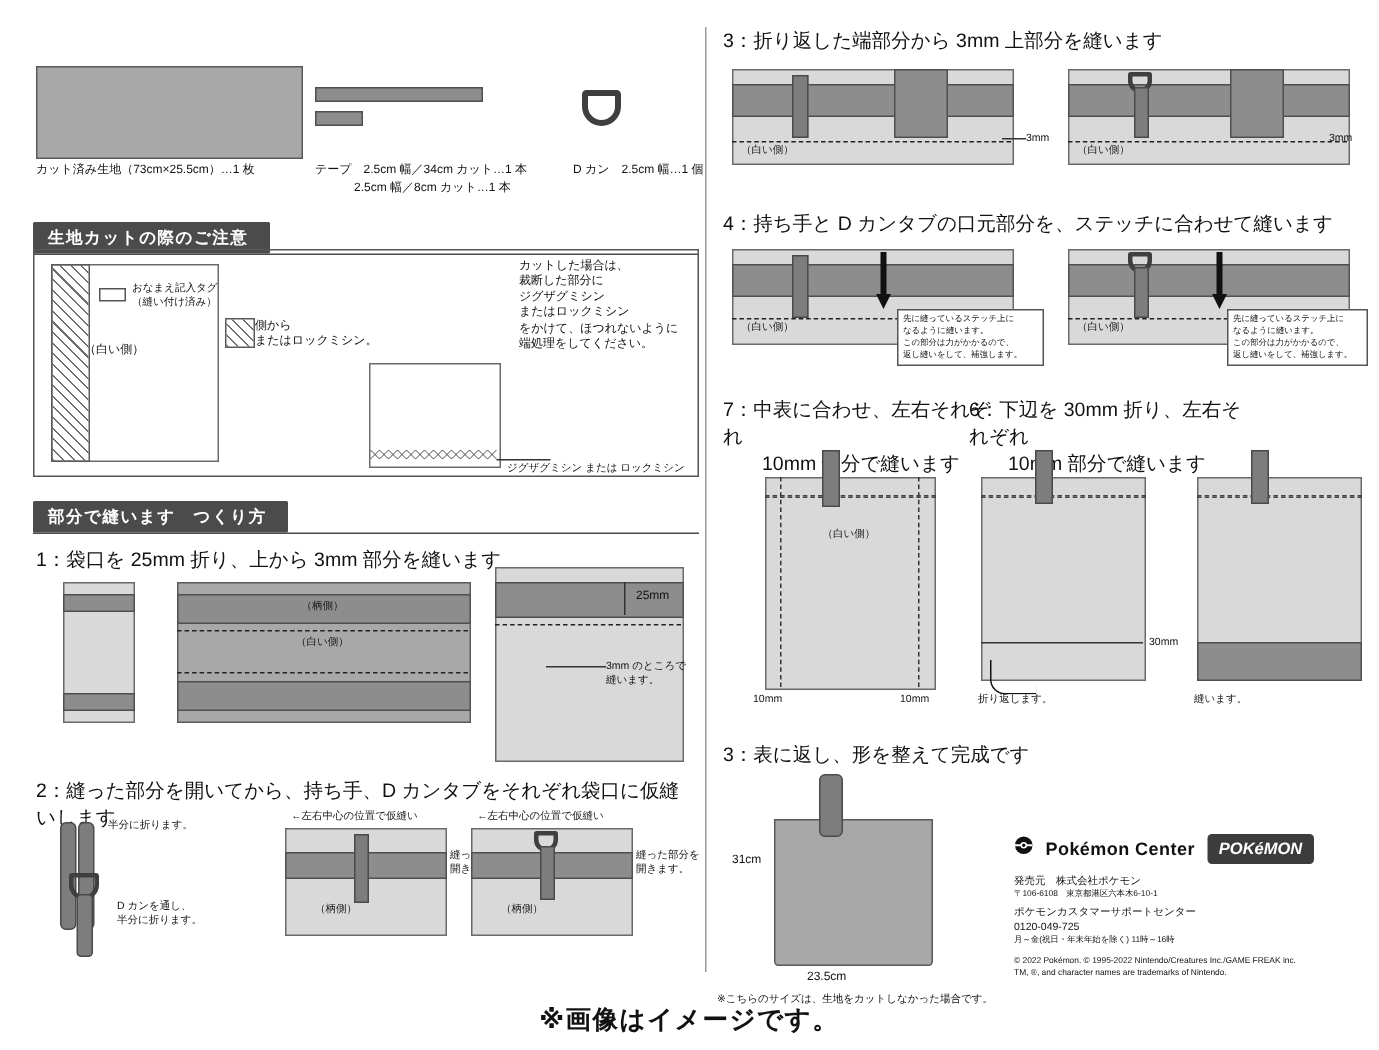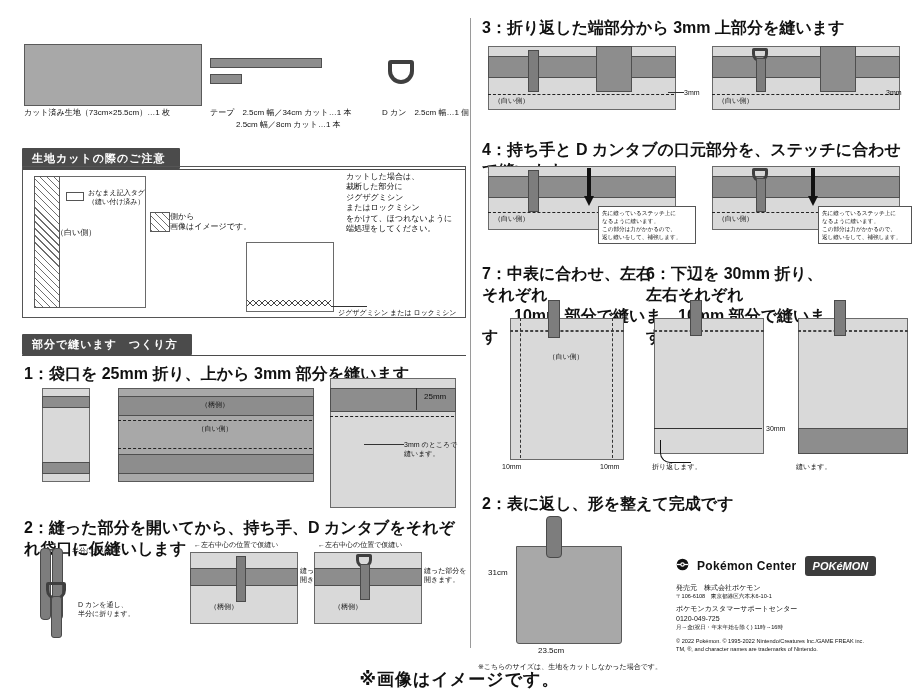--- a/index.html
+++ b/index.html
@@ -39,21 +39,21 @@
   .zig{
     height:6px;
     background-image:
       linear-gradient(45deg,transparent 45%,#444 45%,#444 55%,transparent 55%),
       linear-gradient(-45deg,transparent 45%,#444 45%,#444 55%,transparent 55%);
     background-size:6px 6px;
     background-repeat:repeat-x;
   }
   .stitch{border-top:1px dashed #222;}
   .center{text-align:center;}
-  .num-title{font-size:16px;font-weight:bold;}
+  .num-title{font-size:13px;font-weight:normal;}
   .footer-note{font-size:17px;font-weight:bold;letter-spacing:1px;}
   .dcan{
     width:26px;height:24px;border:4px solid #3f3f3f;border-radius:3px 3px 13px 13px;
     box-sizing:border-box;
   }
   .handle-strap{background:#7d7d7d;border:1px solid #4a4a4a;}
   .pc-logo{font-size:12px;font-weight:bold;letter-spacing:.3px;text-align:right;}
   .poke-badge{
     background:#3c3c3c;color:#fff;font-size:11px;font-weight:bold;
     padding:4px 8px;border-radius:3px;font-style:italic;
@@ -89,21 +89,21 @@
 
   <div class="abs white-fabric" style="left:34px;top:176px;width:110px;height:130px;"></div>
   <div class="abs hatch" style="left:34px;top:176px;width:24px;height:130px;"></div>
   <div class="abs box" style="left:66px;top:192px;width:18px;height:9px;background:#fff;"></div>
   <div class="abs t7" style="left:88px;top:188px;width:70px;white-space:pre-line;"><span>おなまえ記入タグ
 （縫い付け済み）</span></div>
   <div class="abs t8" style="left:56px;top:228px;">（白い側）</div>
 
   <div class="abs hatch" style="left:150px;top:212px;width:18px;height:18px;"></div>
   <div class="abs t8" style="left:170px;top:212px;width:110px;white-space:pre-line;"><span>側から
-画像はイメージです。</span></div>
+またはロックミシン。</span></div>
 
   <div class="abs t8" style="left:346px;top:172px;width:120px;white-space:pre-line;"><span>カットした場合は、
 裁断した部分に
 ジグザグミシン
 またはロックミシン
 をかけて、ほつれないように
 端処理をしてください。</span></div>
 
   <div class="abs white-fabric" style="left:246px;top:242px;width:86px;height:68px;"></div>
   <div class="abs zig" style="left:247px;top:300px;width:84px;"></div>
@@ -251,21 +251,21 @@
   <div class="abs t7" style="left:766px;top:424px;">30mm</div>
   <div class="abs t7" style="left:652px;top:462px;"><span>折り返します。</span></div>
   <div class="abs" style="left:660px;top:440px;width:30px;height:22px;border-left:1px solid #111;border-bottom:1px solid #111;border-bottom-left-radius:10px;"></div>
 
   <div class="abs light-fabric" style="left:798px;top:318px;width:108px;height:134px;"></div>
   <div class="abs dash" style="left:798px;top:330px;width:108px;height:0;"></div>
   <div class="abs handle-strap" style="left:834px;top:300px;width:10px;height:34px;"></div>
   <div class="abs dark-fabric" style="left:798px;top:428px;width:108px;height:24px;"></div>
   <div class="abs t7" style="left:796px;top:462px;">縫います。</div>
 
-  <div class="abs num-title" style="left:482px;top:494px;width:300px;">2：表に返し、形を整えて完成です</div>
+  <div class="abs num-title" style="left:482px;top:494px;width:300px;">3：表に返し、形を整えて完成です</div>
 
   <div class="abs grey-fabric" style="left:516px;top:546px;width:104px;height:96px;border-radius:0 0 3px 3px;"></div>
   <div class="abs handle-strap" style="left:546px;top:516px;width:14px;height:40px;border-radius:4px;"></div>
   <div class="abs t8" style="left:488px;top:568px;">31cm</div>
   <div class="abs t8" style="left:538px;top:646px;">23.5cm</div>
   <div class="abs t7" style="left:478px;top:662px;width:220px;">※こちらのサイズは、生地をカットしなかった場合です。</div>
 
   <div class="abs" style="left:676px;top:556px;width:236px;">
     <div style="display:flex;align-items:center;gap:8px;">
       <span style="display:inline-block;">

